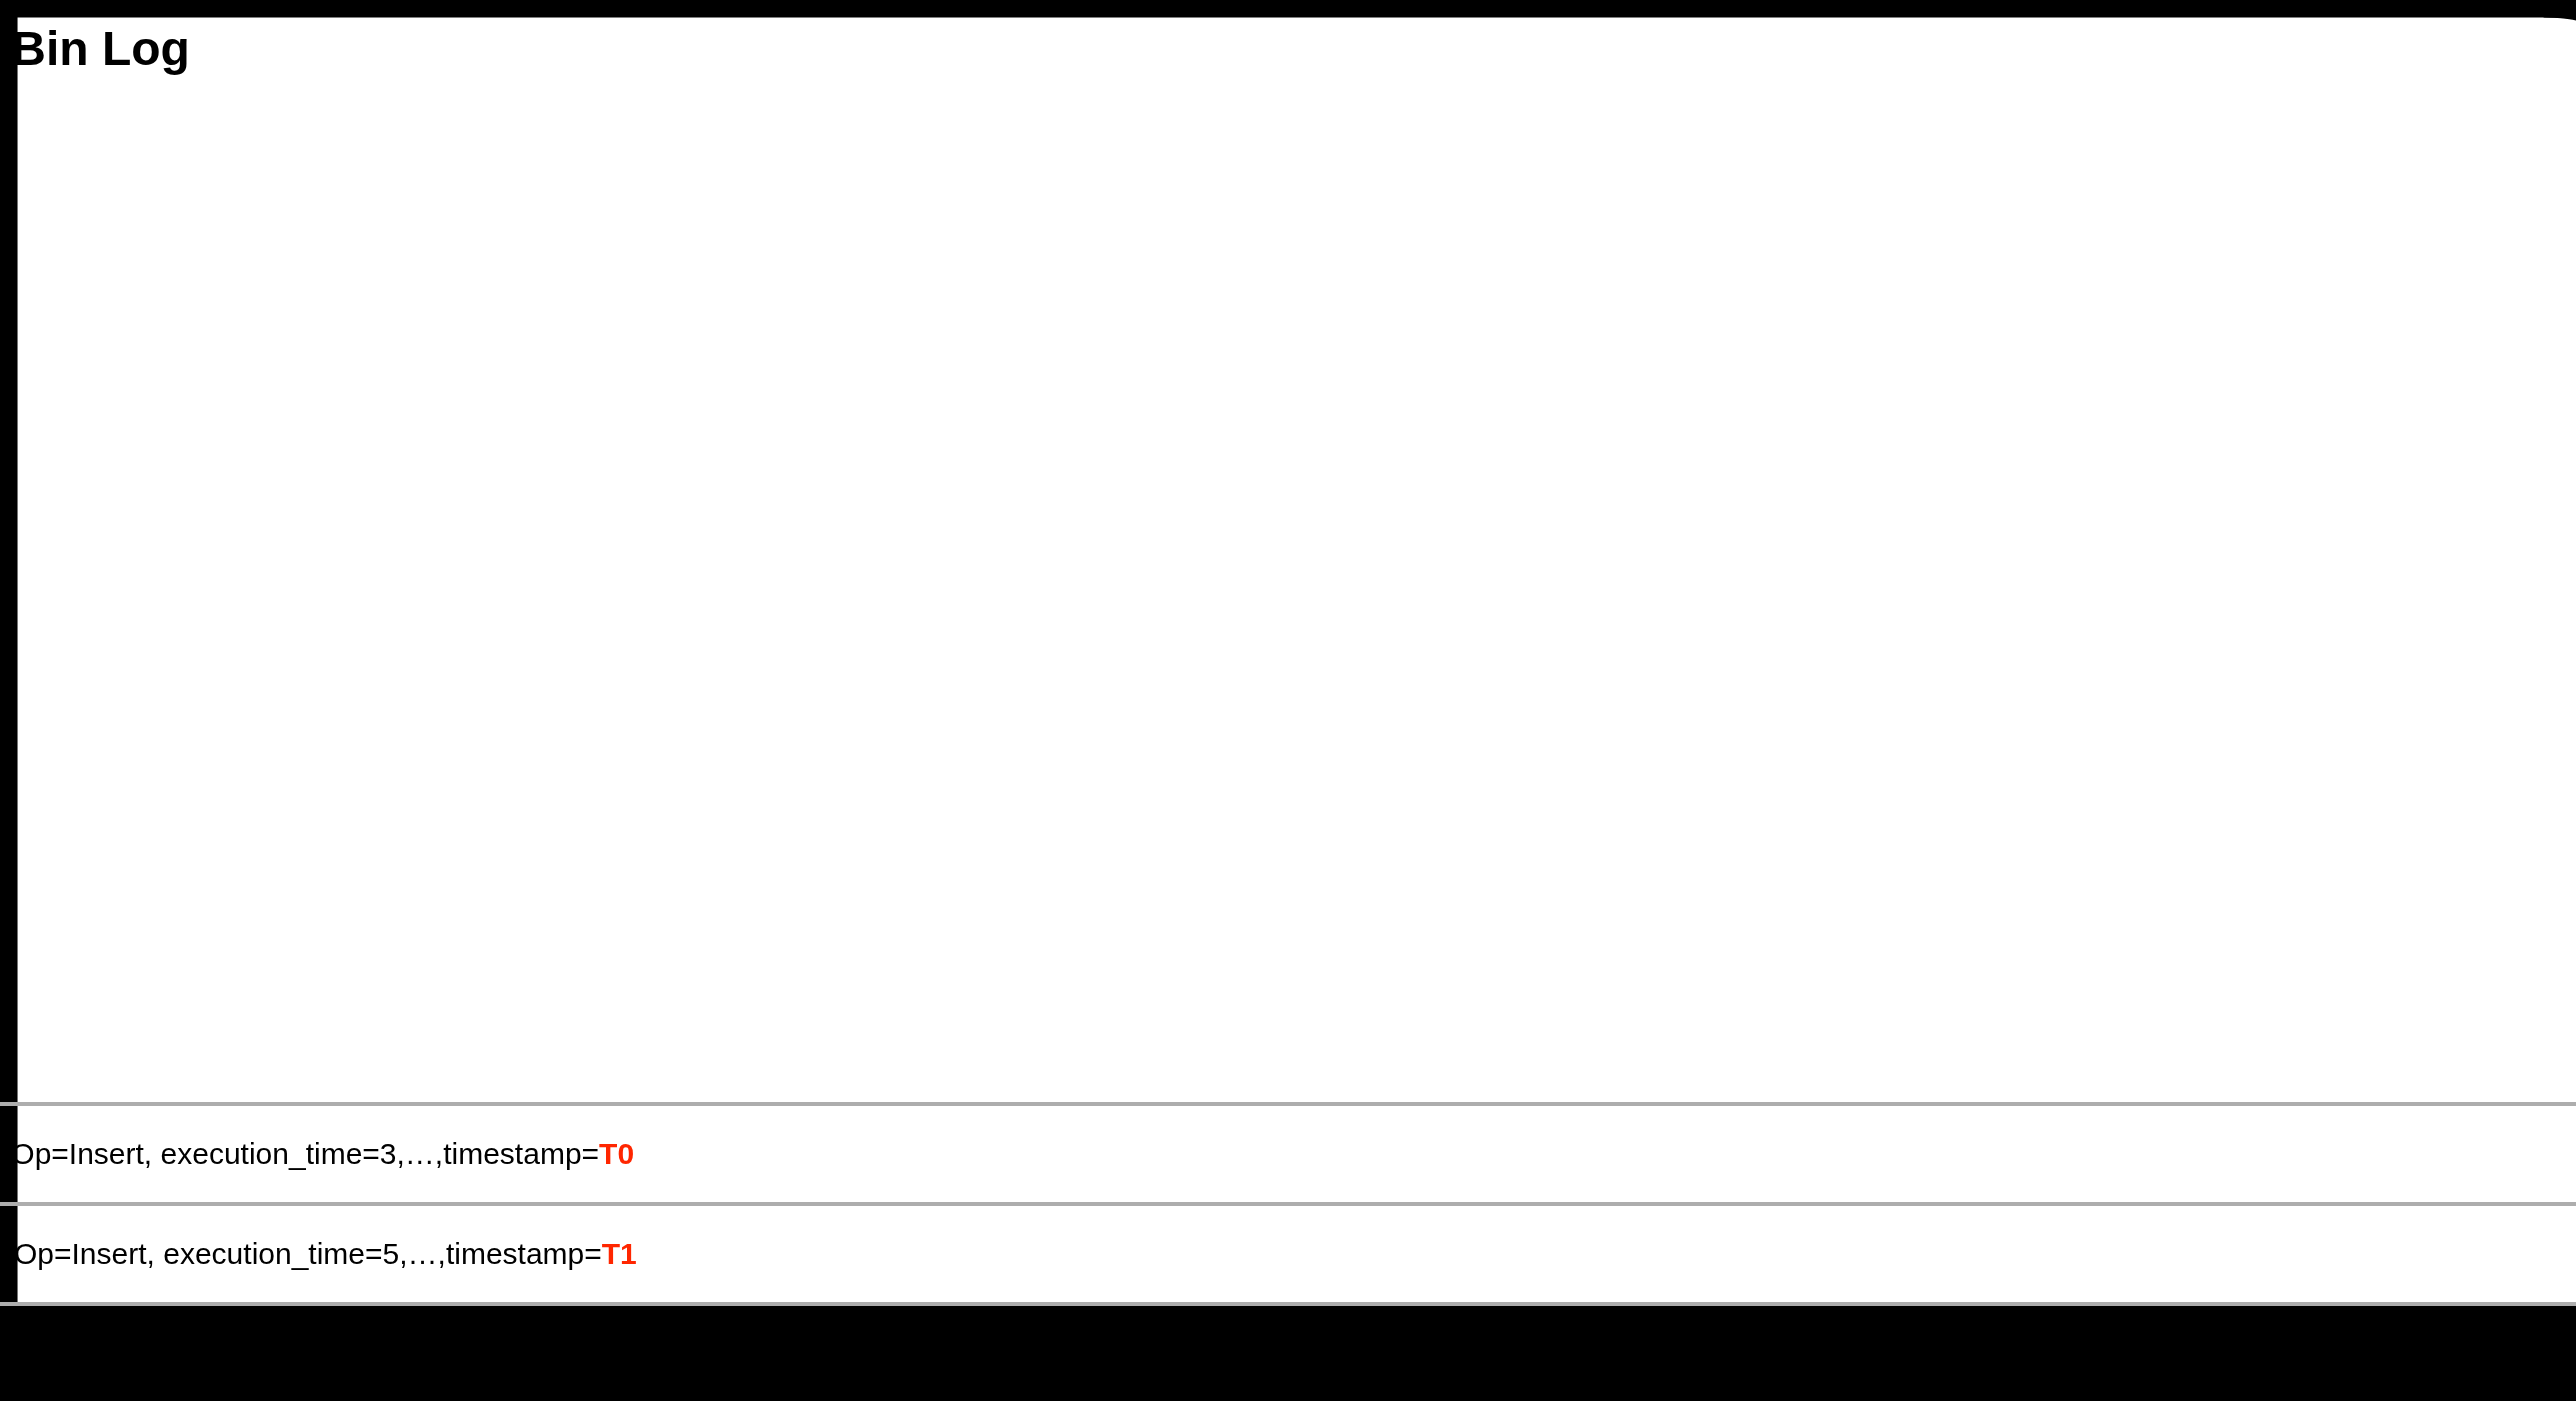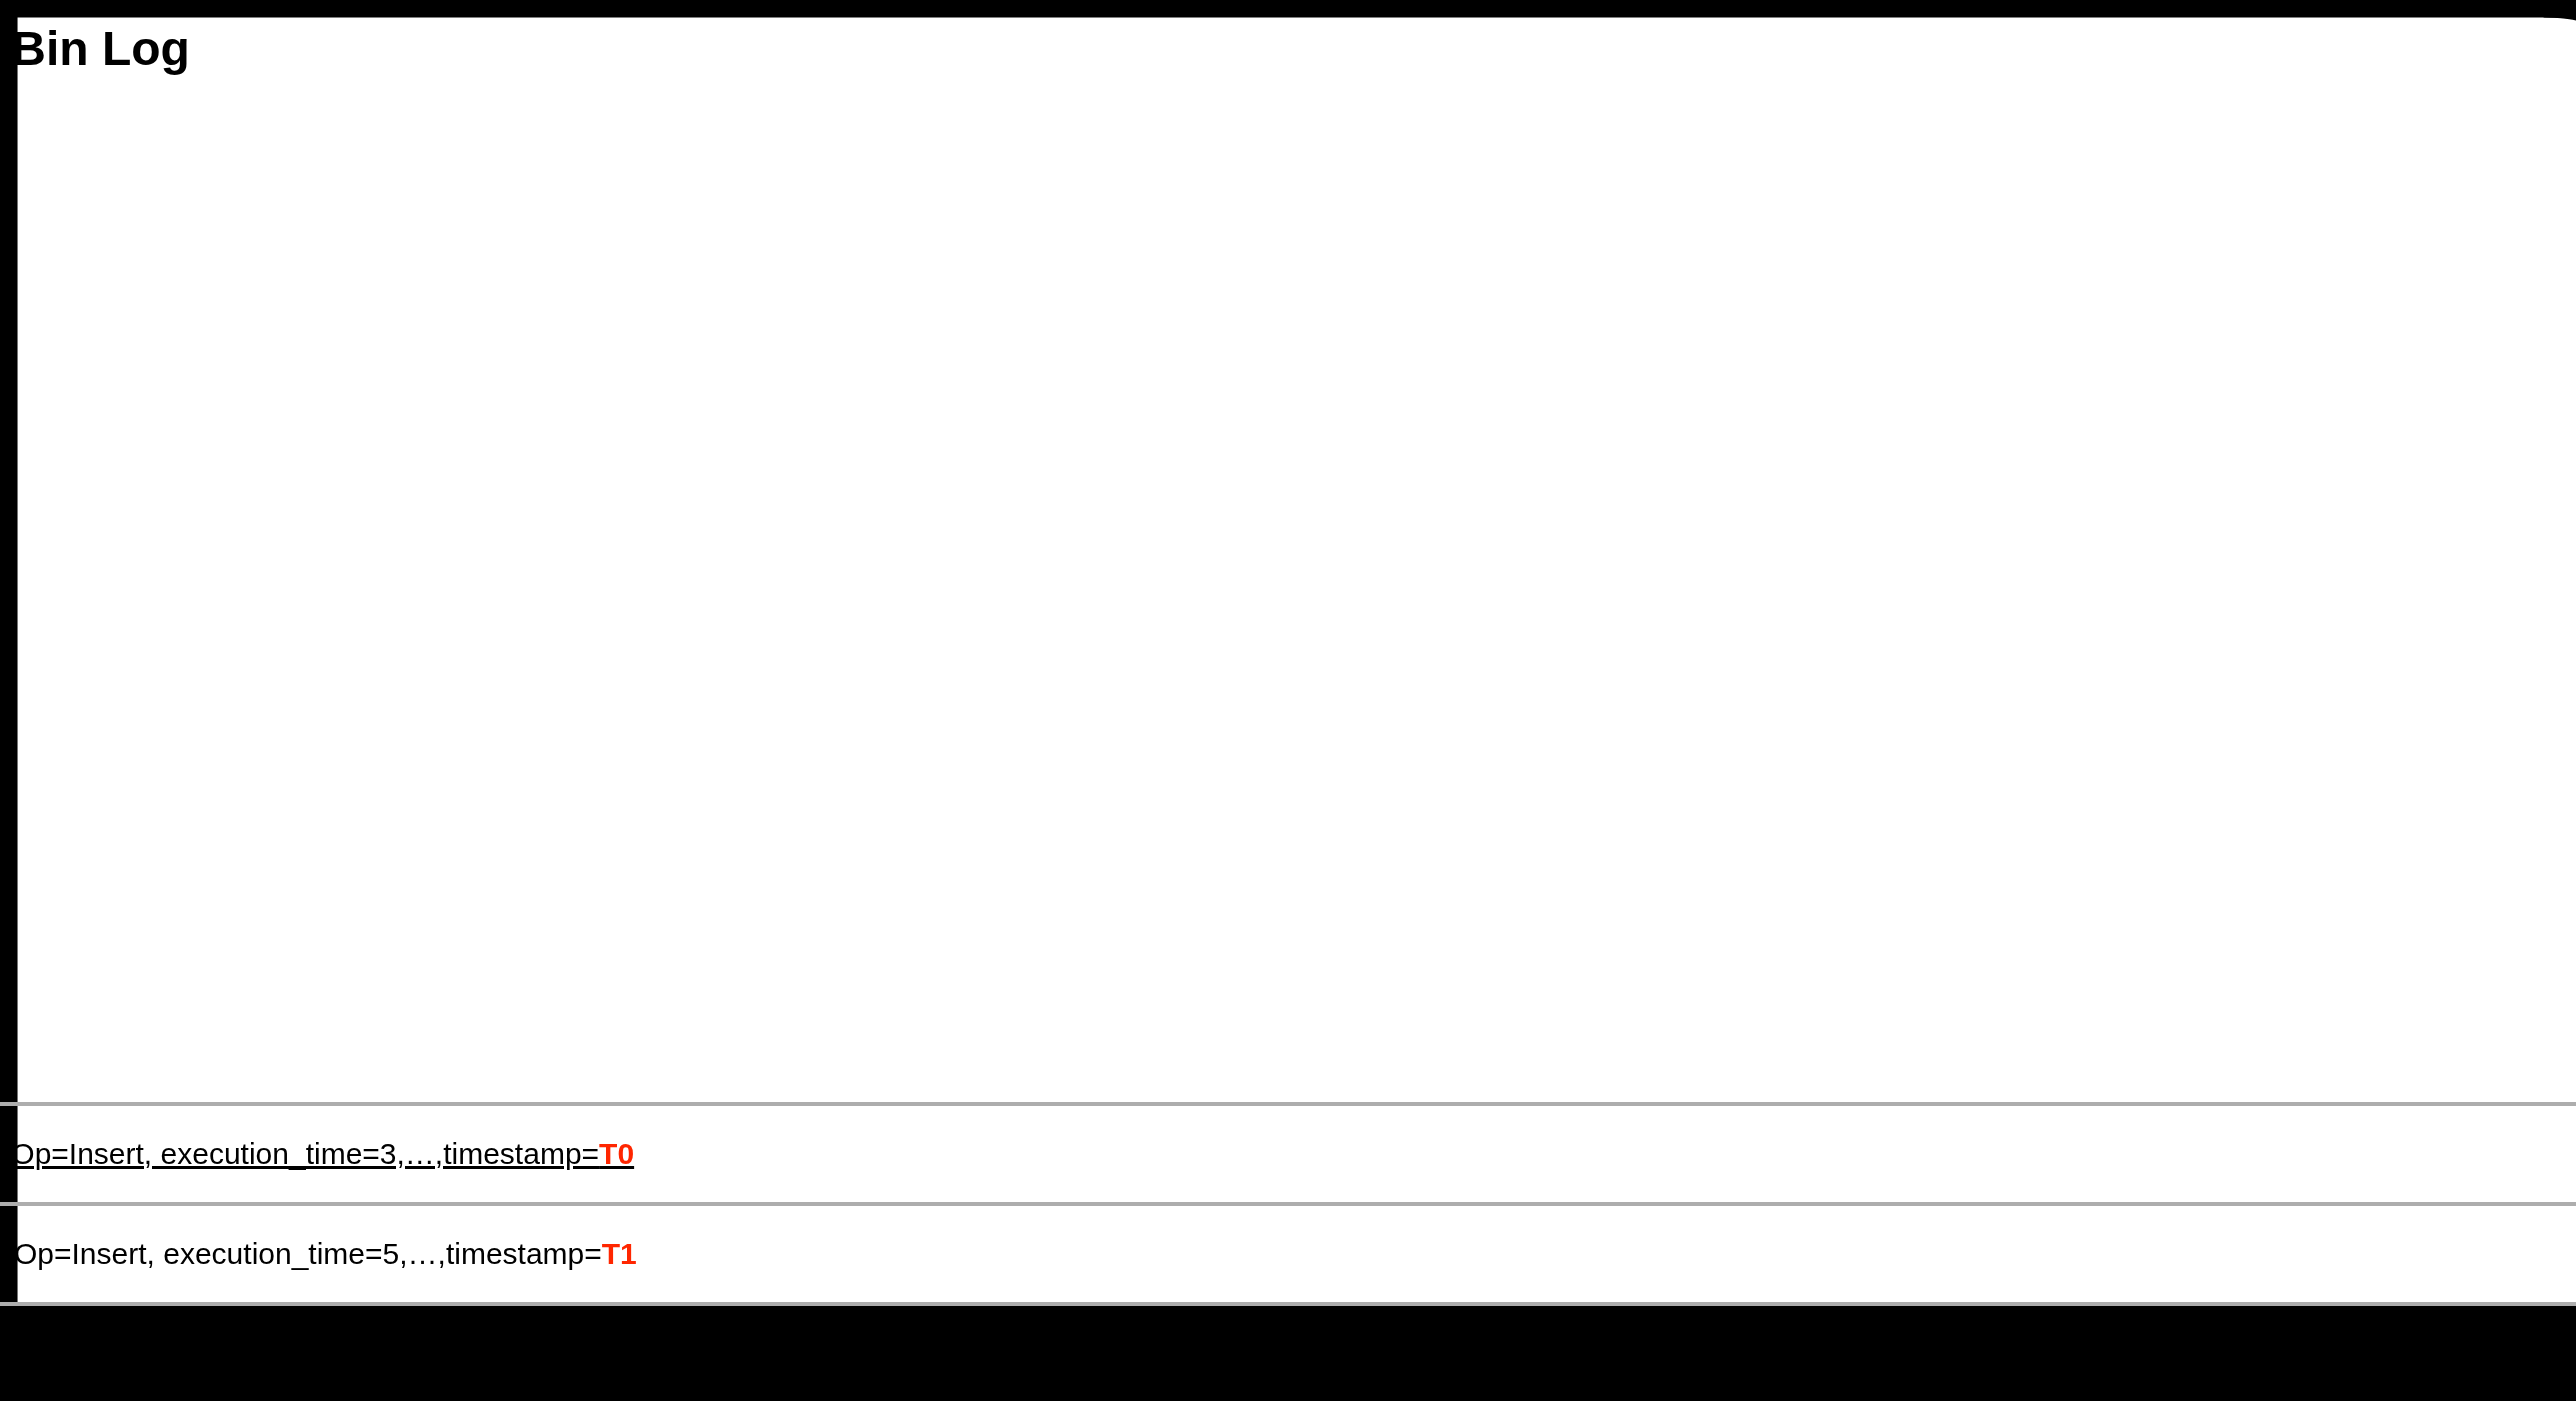--- a/index.html
+++ b/index.html
@@ -147,21 +147,21 @@
 
 <div id="binlog">
   <svg class="sheet" style="position:absolute;inset:0;" viewBox="0 0 1927 901" preserveAspectRatio="none">
     <path d="M6,6 H1740 C1790,6 1800,18 1810,44 L1920,190 C1930,206 1922,214 1898,214 L1921,898 H6 Z" fill="#fff" stroke="#000" stroke-width="12" stroke-linejoin="round"></path>
     <path d="M1740,6 C1790,6 1790,26 1790,52 V202 H1898 C1922,202 1930,206 1920,190" fill="none" stroke="#000" stroke-width="12" stroke-linejoin="round"></path>
   </svg>
   <div class="hdr" id="binlog-title" style="position:absolute;left:11.3px;top:25px;font-size:48px;
        font-weight:bold;line-height:1;font-family:'Liberation Sans Narrow','Liberation Sans',sans-serif;">Bin Log</div>
   <div class="rows" id="binlog-rows" style="position:absolute;left:0;right:0;bottom:0;">
       <div class="crow" style="height: 100px; border-top: 4.6px solid rgb(173, 173, 173); position: relative; box-sizing: border-box;">
-        <div class="txt " style="position: absolute; top: 50%; transform: translateY(-50%); left: 11.3px; font-size: 30px; white-space: nowrap; text-decoration: underline;">Op=Insert, execution_time=3,…,timestamp=<span class="ts">T0</span></div>
+        <div class="txt " style="position: absolute; top: 50%; transform: translateY(-50%); left: 11.3px; font-size: 30px; white-space: nowrap;">Op=Insert, execution_time=3,…,timestamp=<span class="ts">T0</span></div>
       </div>
       <div class="crow" style="height: 100px; border-top: 4.6px solid rgb(173, 173, 173); position: relative; box-sizing: border-box;">
         <div class="txt " style="position: absolute; top: 50%; transform: translateY(-50%); left: 14px; font-size: 30px; white-space: nowrap;">Op=Insert, execution_time=5,…,timestamp=<span class="ts">T1</span></div>
       </div>
       <div class="crow" style="height: 100px; border-top: 4.6px solid rgb(173, 173, 173); position: relative; box-sizing: border-box;">
         <div class="txt dots" style="position: absolute; top: 50%; transform: translateY(-50%); left: 11.3px; font-size: 30px; white-space: nowrap;">……</div>
       </div>
     </div>
 </div>
 

